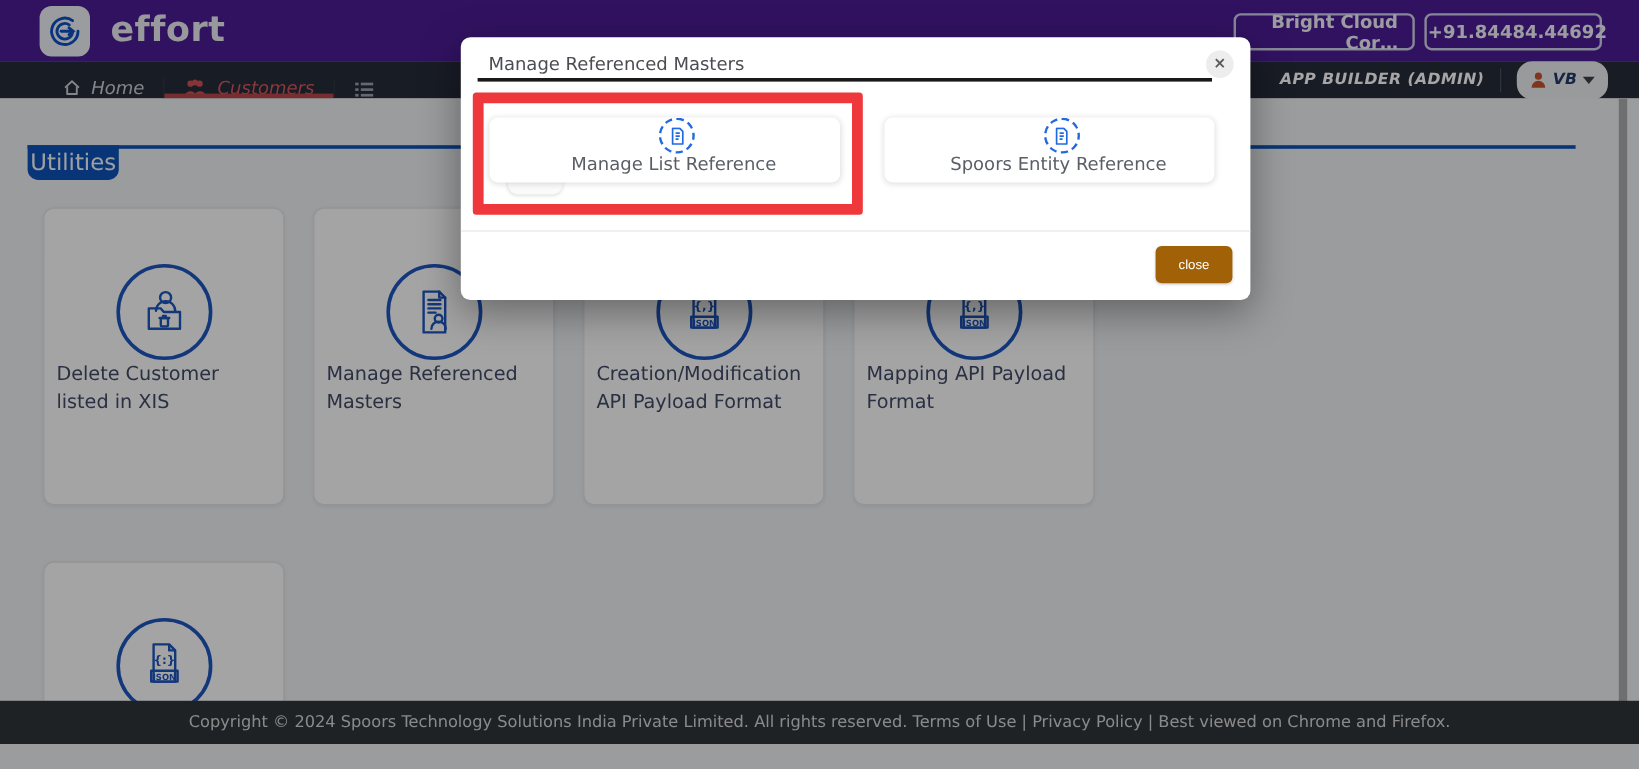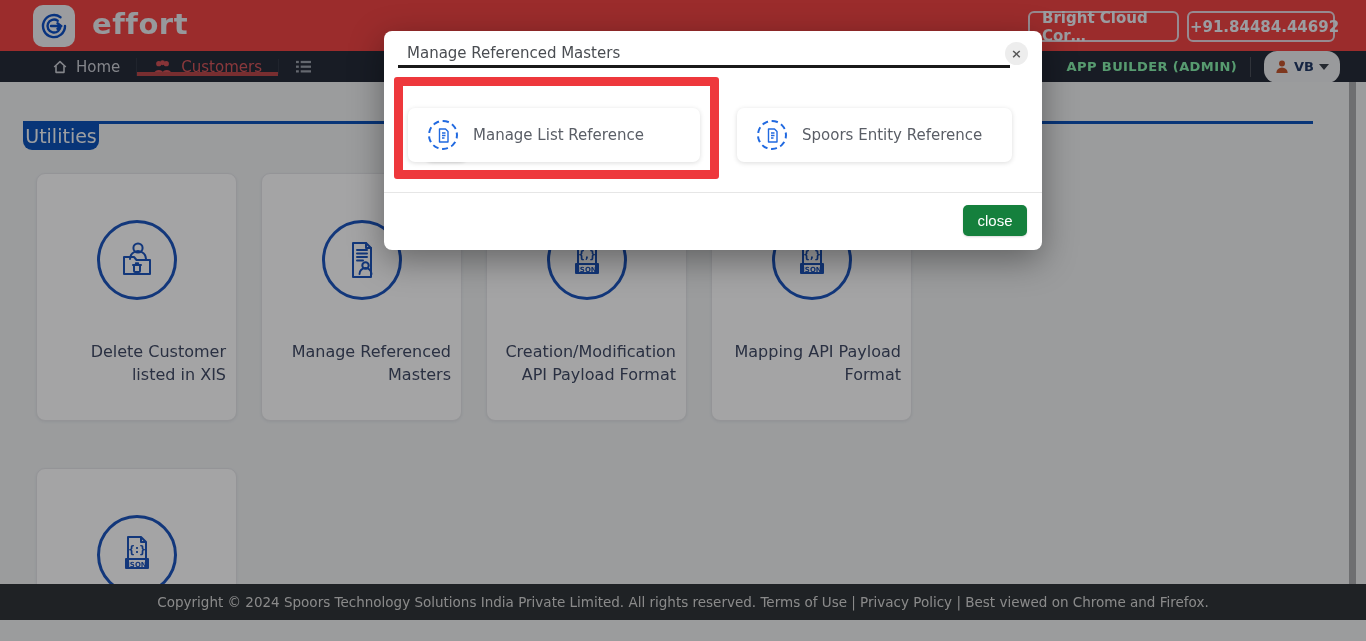--- a/index.html
+++ b/index.html
@@ -1,71 +1,71 @@
 <!DOCTYPE html>
 <html><head>
 <meta charset="utf-8">
 <style>
   * { margin:0; padding:0; box-sizing:border-box; }
   html,body { width:1366px; height:641px; overflow:hidden; }
   body { font-family:"DejaVu Sans","Liberation Sans",sans-serif; position:relative; background:#eef0f2; }
 
   
-  .header { position:absolute; left:0; top:0; width:1366px; height:51px; background:#ef4444; }
+  .header { position:absolute; left:0; top:0; width:1366px; height:51px; background:#4c1d95; }
   .logo-box { position:absolute; left:33px; top:5px; width:42px; height:42px; background:#eef0f4; border-radius:10px; display:flex; align-items:center; justify-content:center; }
   .logo-text { position:absolute; left:92px; top:7px; font-size:29px; font-weight:700; color:#e9ebf0; letter-spacing:0.5px; }
-  .hdr-btn { position:absolute; top:11px; height:31px; border:2px solid rgba(232,238,248,0.85); border-radius:6px; color:#eef2f8; font-size:15px; font-weight:700; display:flex; align-items:center; justify-content:center; gap:7px; padding:0 12px; background:transparent; }
+  .hdr-btn { position:absolute; top:11px; height:31px; border:2px solid rgba(232,238,248,0.85); border-radius:6px; color:#eef2f8; font-size:15px; font-weight:700; display:flex; align-items:center; justify-content:center; gap:7px; padding:0 12px; background:transparent;text-align:right; }
   .hdr-btn.company { left:1028px; width:151px; }
   .hdr-btn.phone { left:1187px; width:148px; }
 
   
-  .nav { position:absolute; left:0; top:51px; width:1366px; height:31px; background:#262b39; display:flex; align-items:center; padding-left:36px; }
+  .nav { position:absolute; left:0; top:51px; width:1366px; height:31px; background:#262b39; display:flex; align-items:flex-end; padding-left:36px;font-style:italic; }
   .nav-item { display:flex; align-items:center; gap:8px; padding:0 16px; color:#c9ccd4; font-size:15px; position:relative; border-left:1px solid #323845; }
   .nav-item:first-child { border-left:none; }
   .nav-item.active { color:#d4575c; }
   .nav-item.active::after { content:""; position:absolute; left:0; right:0; bottom:0; height:4px; background:#b8474b; }
   .nav-right { position:absolute; right:26px; top:0; height:31px; display:flex; align-items:center; gap:13px; }
-  .role-text { color:#86efac; font-size:13px; font-weight:700; letter-spacing:0.4px; }
+  .role-text { color:#ffffff; font-size:13px; font-weight:700; letter-spacing:0.4px; }
   .nav-sep { width:1px; height:20px; background:#4a4f5a; }
   .user-pill { height:26px; border-radius:13px; background:#ecedf0; display:flex; align-items:center; gap:5px; padding:16px 11px; }
   .user-pill .uname { font-size:13px; font-weight:700; color:#223a66; }
   .caret-down { width:0; height:0; border-left:5px solid transparent; border-right:5px solid transparent; border-top:6px solid #3a3f4a; }
 
   
   .page-body { position:absolute; left:0; top:82px; width:1366px; height:523px; background:#eef0f2; overflow:hidden; }
   .tab-line { position:absolute; left:23px; top:39px; width:1290px; height:3px; background:#0d52b8; }
   .utilities-tab { position:absolute; left:23px; top:39px; width:76px; height:29px; background:#0d52b8; color:#f2f4f8; font-size:19px; display:flex; align-items:center; justify-content:center; border-radius:0 0 9px 9px; }
   .card { position:absolute; width:201px; height:248px; background:#fcfcfd; border:1px solid #e3e4e8; border-radius:9px; box-shadow:0 1px 3px rgba(40,50,80,0.07); display:flex; flex-direction:column; align-items:center; }
   .card.r1 { top:91px; }
   .card.c1 { left:36px; } .card.c2 { left:261px; } .card.c3 { left:486px; } .card.c4 { left:711px; } .card.c5 { left:936px; }
   .card.r2 { top:386px; height:240px; left:36px; }
   .icon-circle { margin-top:46px; width:80px; height:80px; border:3px solid #1d55bd; border-radius:50%; display:flex; align-items:center; justify-content:center; }
-  .card-label { margin-top:40px; padding:0 10px; text-align:right; font-size:16px; line-height:23px; color:#414b66; }
+  .card-label { padding:0 10px; text-align:left; font-size:16px; line-height:23px; color:#414b66; }
   .scroll-strip { position:absolute; right:10px; top:0; width:7px; height:523px; background:#a9abae; }
 
   
   .footer { position:absolute; left:0; top:584px; width:1366px; height:36px; background:#30353a; display:flex; align-items:center; justify-content:center; }
   .footer-text { color:#d4d4d4; font-size:13.5px; }
 
   
   .overlay { position:absolute; inset:0; background:rgba(0,0,0,0.35); }
 
   
   .modal { position:absolute; left:384px; top:31px; width:658px; height:219px; background:#ffffff; border-radius:8px; box-shadow:0 10px 34px rgba(0,0,0,0.38); }
   .search-value { position:absolute; left:23px; top:13px; font-size:15px; color:#4a4d52; }
   .search-underline { position:absolute; left:14px; top:34px; width:612px; height:3px; background:#191919; }
   .modal-close-x { position:absolute; left:621px; top:11px; width:23px; height:23px; border-radius:50%; background:#ededed; color:#5a5a5a; font-size:13px; font-weight:700; display:flex; align-items:center; justify-content:center; }
   .result-pill-artifact { position:absolute; left:39px; top:102px; width:46px; height:29px; background:#fafafa; border-radius:9px; box-shadow:0 1px 3px rgba(0,0,0,0.12); }
-  .result-card { position:absolute; top:77px; height:54px; background:#ffffff; border-radius:7px; box-shadow:0 1px 5px rgba(0,0,0,0.14); display:flex; align-items:center; }
+  .result-card { position:absolute; top:67px; height:54px; background:#ffffff; border-radius:7px; box-shadow:0 1px 5px rgba(0,0,0,0.14); display:flex; align-items:center;flex-direction:column; }
   .result-card.first { left:24px; width:292px; }
   .result-card.second { left:353px; width:275px; }
   .ref-icon { margin-left:20px; width:30px; height:30px; border:2px dashed #2069e0; border-radius:50%; display:flex; align-items:center; justify-content:center; flex:none; }
   .result-label { margin-left:15px; font-size:15px; color:#5a5e66; }
   .modal-divider { position:absolute; left:0; top:161px; width:658px; height:1px; background:#e6e6e6; }
-  .modal-close-btn { position:absolute; left:579px; top:174px; width:64px; height:31px; background:#15803d; border:none; border-radius:5px; color:#ffffff; font-size:15px; display:flex; align-items:center; justify-content:center; box-shadow:0 1px 2px rgba(0,0,0,0.15); }
+  .modal-close-btn { position:absolute; left:579px; top:174px; width:64px; height:31px; background:#a16207; border:none; border-radius:5px; color:#ffffff; font-size:11px; display:flex; align-items:center; justify-content:center; box-shadow:0 1px 2px rgba(0,0,0,0.15); }
 
   
   .annotation-rect { position:absolute; left:394px; top:77px; width:325px; height:102px; border:9px solid #ee383c; border-radius:3px; }
 
   svg { display:block; }
 </style>
 </head>
 <body>
 
 <div class="header">

